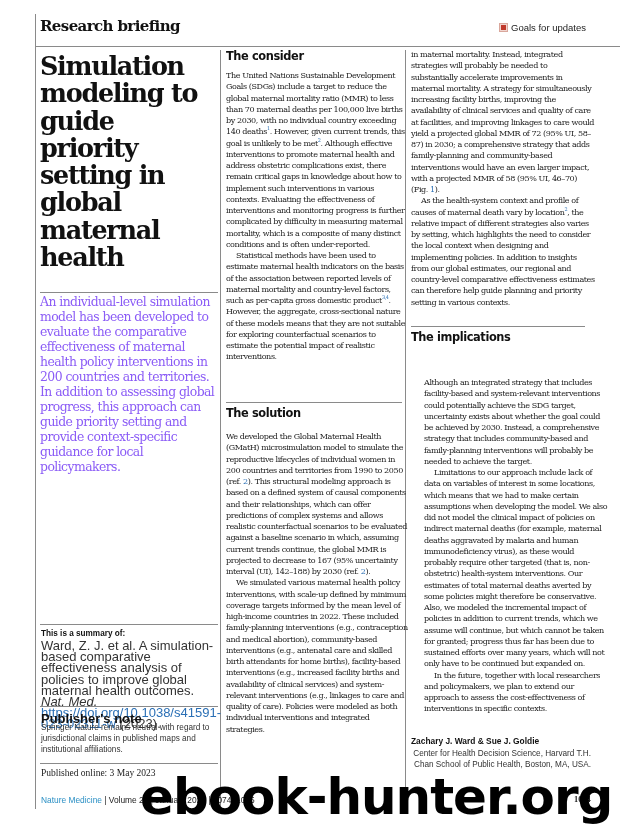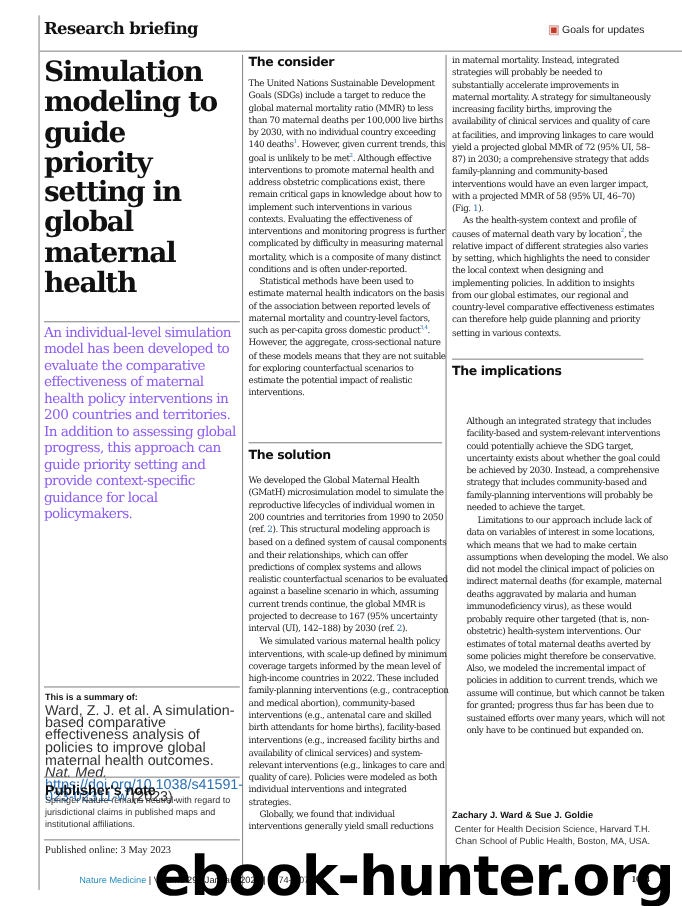--- a/index.html
+++ b/index.html
@@ -80,21 +80,21 @@
   }
   .affil {
     position: absolute; left: 411px; top: 748px; width: 180px;
     font-family: "Liberation Sans", sans-serif; font-size: 8.2px; line-height: 11.2px; color: #333; text-align: right;
   }
 
   .footer-left {
     position: absolute; left: 41px; top: 795px;
     font-family: "Liberation Sans", sans-serif; font-size: 8.4px; color: #222;
   }
-  .footer-left .journal { color: #2a8fc4; margin-left: 31px; }
+  .footer-left .journal { color: #2a8fc4; }
   .footer-right {
     position: absolute; left: 574px; top: 795px;
     font-family: Liberation Serif, serif; font-size: 8.4px; font-weight: bold; color: #222;
   }
 
   .watermark {
     position: absolute; left: 140px; top: 770px; width: 480px;
     font-family: "DejaVu Sans", sans-serif; font-weight: bold; font-size: 50px; letter-spacing: -1px;
     color: #000; line-height: 54px; white-space: nowrap;
   }
@@ -136,33 +136,33 @@
 <div class="body-text" style="left:226px; top:70px;">
   <p><span>The United Nations Sustainable Development Goals (SDGs) include a target to reduce the global maternal mortality ratio (MMR) to less than 70 maternal deaths per 100,000 live births by 2030, with no individual country exceeding 140 deaths</span><sup class="ref">1</sup><span>. However, given current trends, this goal is unlikely to be met</span><sup class="ref">2</sup><span>. Although effective interventions to promote maternal health and address obstetric complications exist, there remain critical gaps in knowledge about how to implement such interventions in various contexts. Evaluating the effectiveness of interventions and monitoring progress is further complicated by difficulty in measuring maternal mortality, which is a composite of many distinct conditions and is often under-reported.</span></p>
   <p><span>Statistical methods have been used to estimate maternal health indicators on the basis of the association between reported levels of maternal mortality and country-level factors, such as per-capita gross domestic product</span><sup class="ref">3,4</sup><span>. However, the aggregate, cross-sectional nature of these models means that they are not suitable for exploring counterfactual scenarios to estimate the potential impact of realistic interventions.</span></p>
 </div>
 
 <div class="hline" style="left:226px; top:402px; width:176px;"></div>
 <div class="col-heading" style="left:226px; top:406px;">The solution</div>
 <div class="body-text" style="left:226px; top:431px;">
   <p><span>We developed the Global Maternal Health (GMatH) microsimulation model to simulate the reproductive lifecycles of individual women in 200 countries and territories from 1990 to 2050 (ref. </span><span class="ref">2</span><span>). This structural modeling approach is based on a defined system of causal components and their relationships, which can offer predictions of complex systems and allows realistic counterfactual scenarios to be evaluated against a baseline scenario in which, assuming current trends continue, the global MMR is projected to decrease to 167 (95% uncertainty interval (UI), 142–188) by 2030 (ref. </span><span class="ref">2</span><span>).</span></p>
   <p>We simulated various maternal health policy interventions, with scale-up defined by minimum coverage targets informed by the mean level of high-income countries in 2022. These included family-planning interventions (e.g., contraception and medical abortion), community-based interventions (e.g., antenatal care and skilled birth attendants for home births), facility-based interventions (e.g., increased facility births and availability of clinical services) and system-relevant interventions (e.g., linkages to care and quality of care). Policies were modeled as both individual interventions and integrated strategies.</p>
-  <p>Globally, we found that individual interventions generally yield small reductions</p>
 </div>
 
 <div class="body-text" style="left:411px; top:49px; width:184px;">
   <p><span>in maternal mortality. Instead, integrated strategies will probably be needed to substantially accelerate improvements in maternal mortality. A strategy for simultaneously increasing facility births, improving the availability of clinical services and quality of care at facilities, and improving linkages to care would yield a projected global MMR of 72 (95% UI, 58–87) in 2030; a comprehensive strategy that adds family-planning and community-based interventions would have an even larger impact, with a projected MMR of 58 (95% UI, 46–70) (Fig. </span><span class="ref">1</span><span>).</span></p>
   <p><span>As the health-system context and profile of causes of maternal death vary by location</span><sup class="ref">2</sup><span>, the relative impact of different strategies also varies by setting, which highlights the need to consider the local context when designing and implementing policies. In addition to insights from our global estimates, our regional and country-level comparative effectiveness estimates can therefore help guide planning and priority setting in various contexts.</span></p>
 </div>
 
 <div class="hline" style="left:411px; top:326px; width:174px;"></div>
 <div class="col-heading" style="left:411px; top:330px;">The implications</div>
 <div class="body-text" style="left:424px; top:355px; width:184px;margin-top:22px;">
   <p>Although an integrated strategy that includes facility-based and system-relevant interventions could potentially achieve the SDG target, uncertainty exists about whether the goal could be achieved by 2030. Instead, a comprehensive strategy that includes community-based and family-planning interventions will probably be needed to achieve the target.</p>
   <p>Limitations to our approach include lack of data on variables of interest in some locations, which means that we had to make certain assumptions when developing the model. We also did not model the clinical impact of policies on indirect maternal deaths (for example, maternal deaths aggravated by malaria and human immunodeficiency virus), as these would probably require other targeted (that is, non-obstetric) health-system interventions. Our estimates of total maternal deaths averted by some policies might therefore be conservative. Also, we modeled the incremental impact of policies in addition to current trends, which we assume will continue, but which cannot be taken for granted; progress thus far has been due to sustained efforts over many years, which will not only have to be continued but expanded on.</p>
+  <p>In the future, together with local researchers and policymakers, we plan to extend our approach to assess the cost-effectiveness of interventions in specific contexts.</p>
 </div>
 
 <div class="author">Zachary J. Ward &amp; Sue J. Goldie</div>
 <div class="affil">Center for Health Decision Science, Harvard T.H. Chan School of Public Health, Boston, MA, USA.</div>
 
 <div class="footer-left">
   <span class="journal">Nature Medicine</span><span> | Volume 29 | January 2023 | 1074–1075</span>
 </div>
 <div class="footer-right">1074</div>
 

